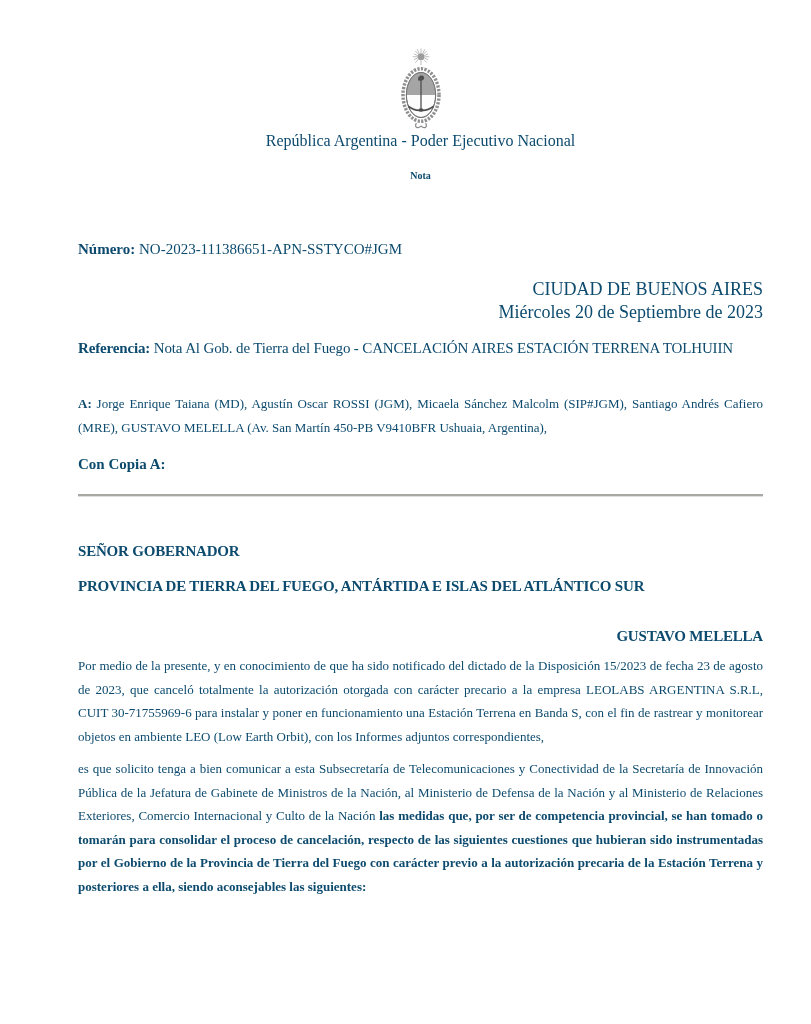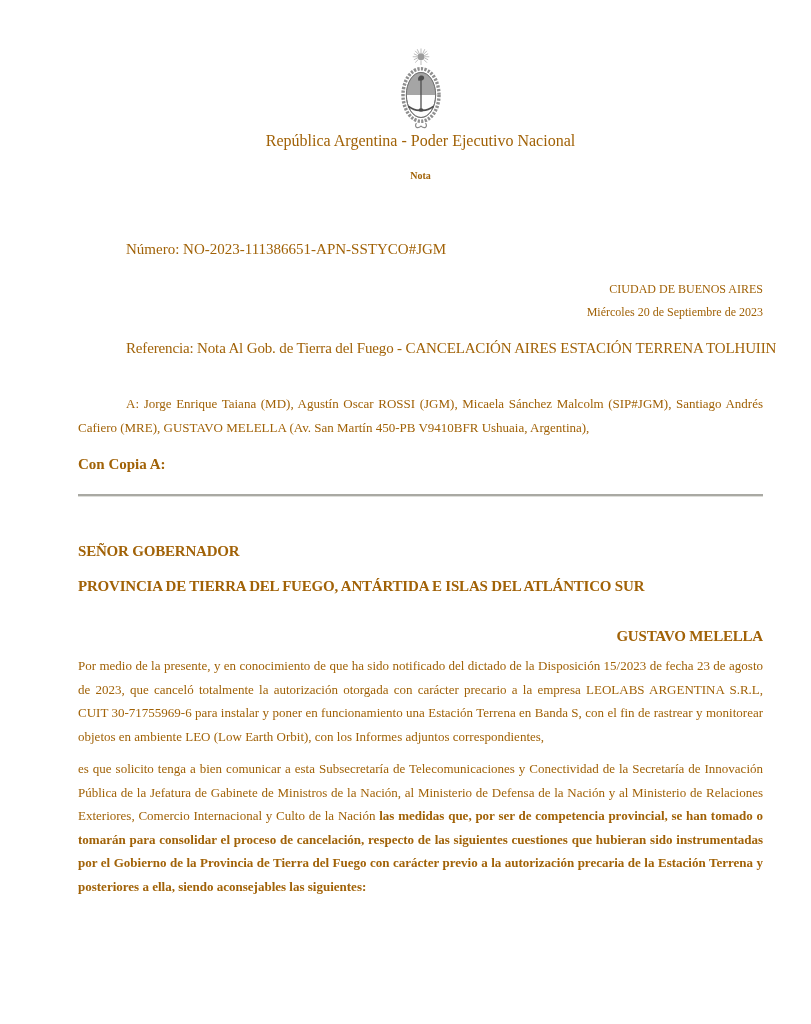--- a/index.html
+++ b/index.html
@@ -7,21 +7,21 @@
     padding: 0;
     background: #ffffff;
   }
   .page {
     position: relative;
     width: 811px;
     height: 1024px;
     box-sizing: border-box;
     background: #ffffff;
     font-family: "Liberation Serif", "DejaVu Serif", serif;
-    color: #a16207;
+    color: #0c4a6e;
     padding: 47px 48px 0 78px;
     overflow: hidden;
   }
   .header {
     text-align: center;
   }
   .emblem {
     display: block;
     margin: 0 auto;
     width: 70px;
@@ -36,25 +36,25 @@
     font-size: 10px;
     line-height: 20px;
     font-weight: bold;
     text-align: center;
   }
   .numero-line {
     margin-top: 53px;
     font-size: 15px;
     line-height: 21px;
   }
-  .label-bold { font-weight: normal; margin-left: 48px; }
+  .label-bold { font-weight: bold; }
   .place-date {
     margin-top: 18px;
     text-align: right;
-    font-size: 12px;
+    font-size: 18px;
     line-height: 22.5px;
   }
   .referencia-line {
     margin-top: 15px;
     font-size: 15px;
     line-height: 21px;
     white-space: nowrap;
     letter-spacing: -0.15px;
   }
   .to-block {

